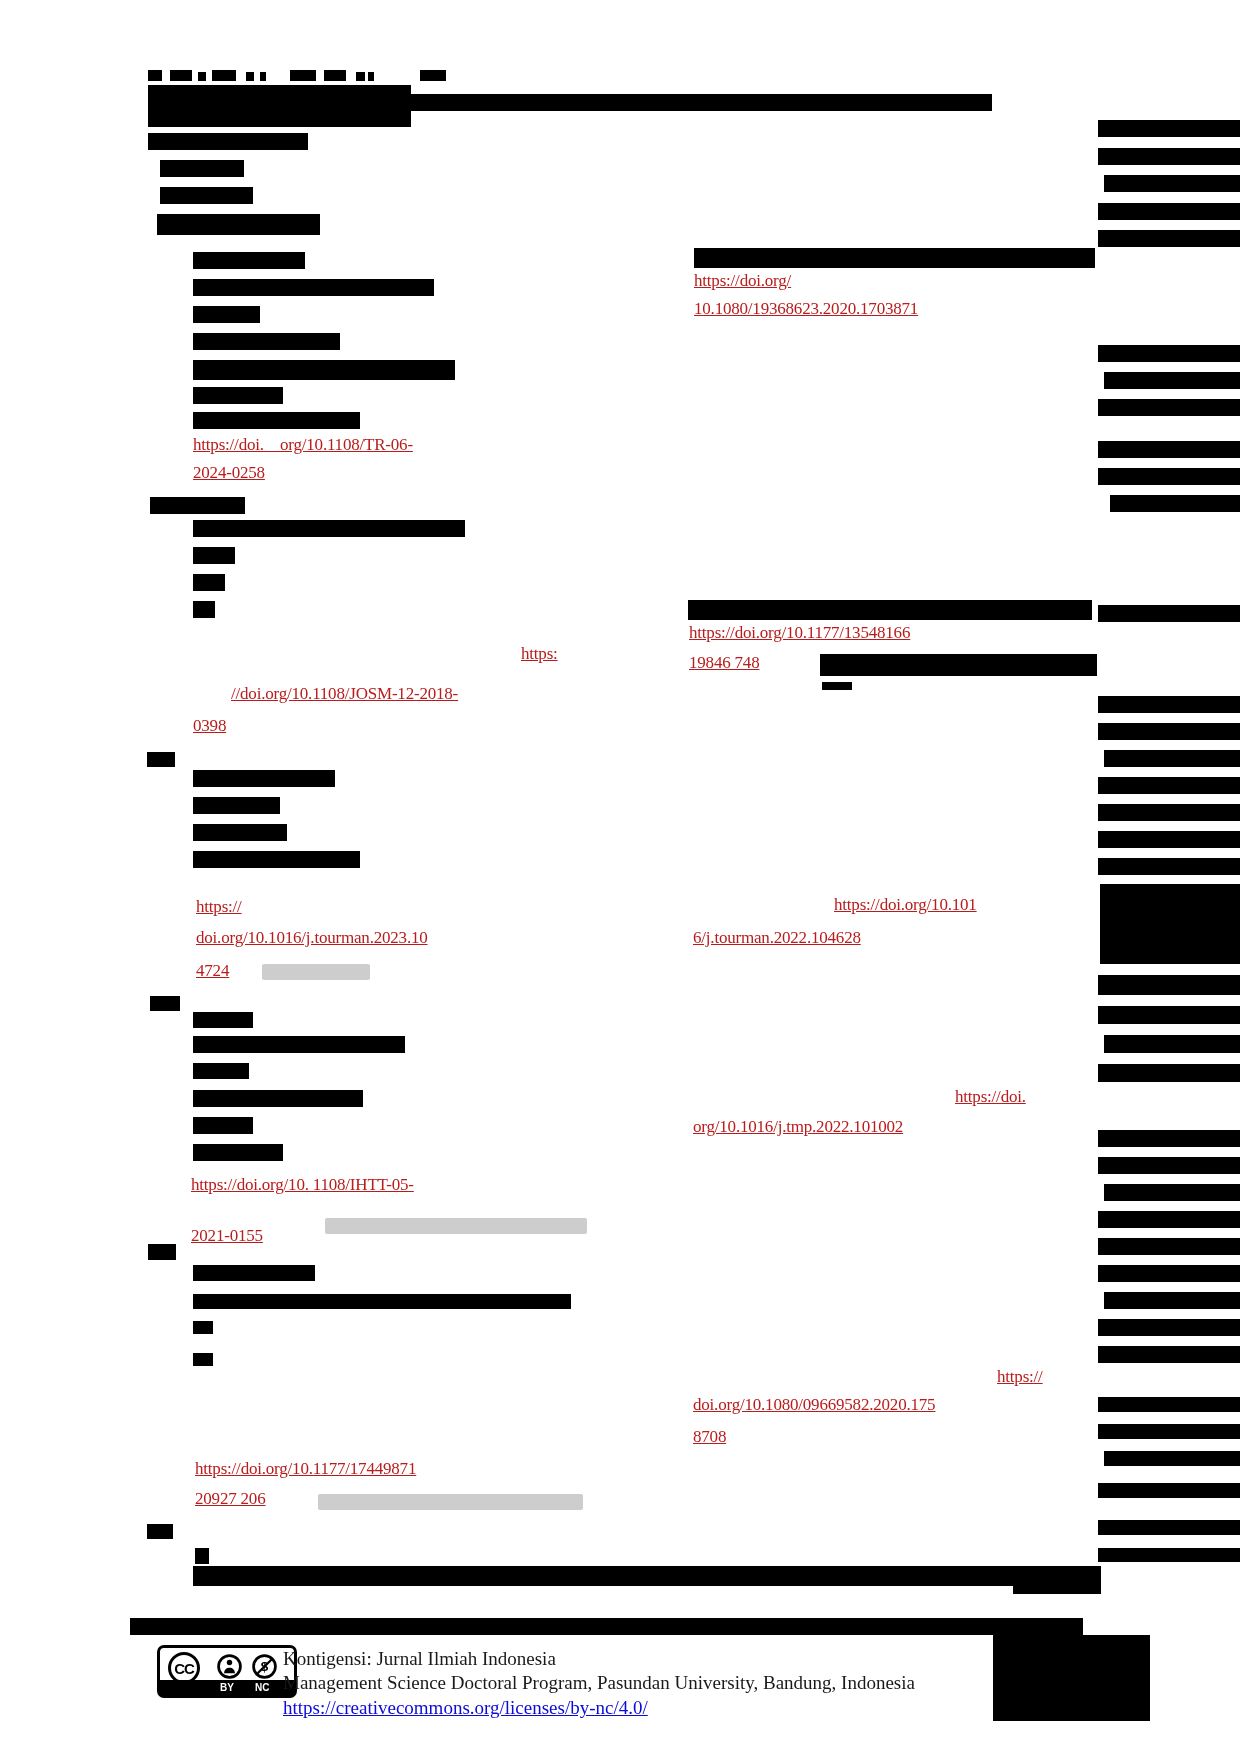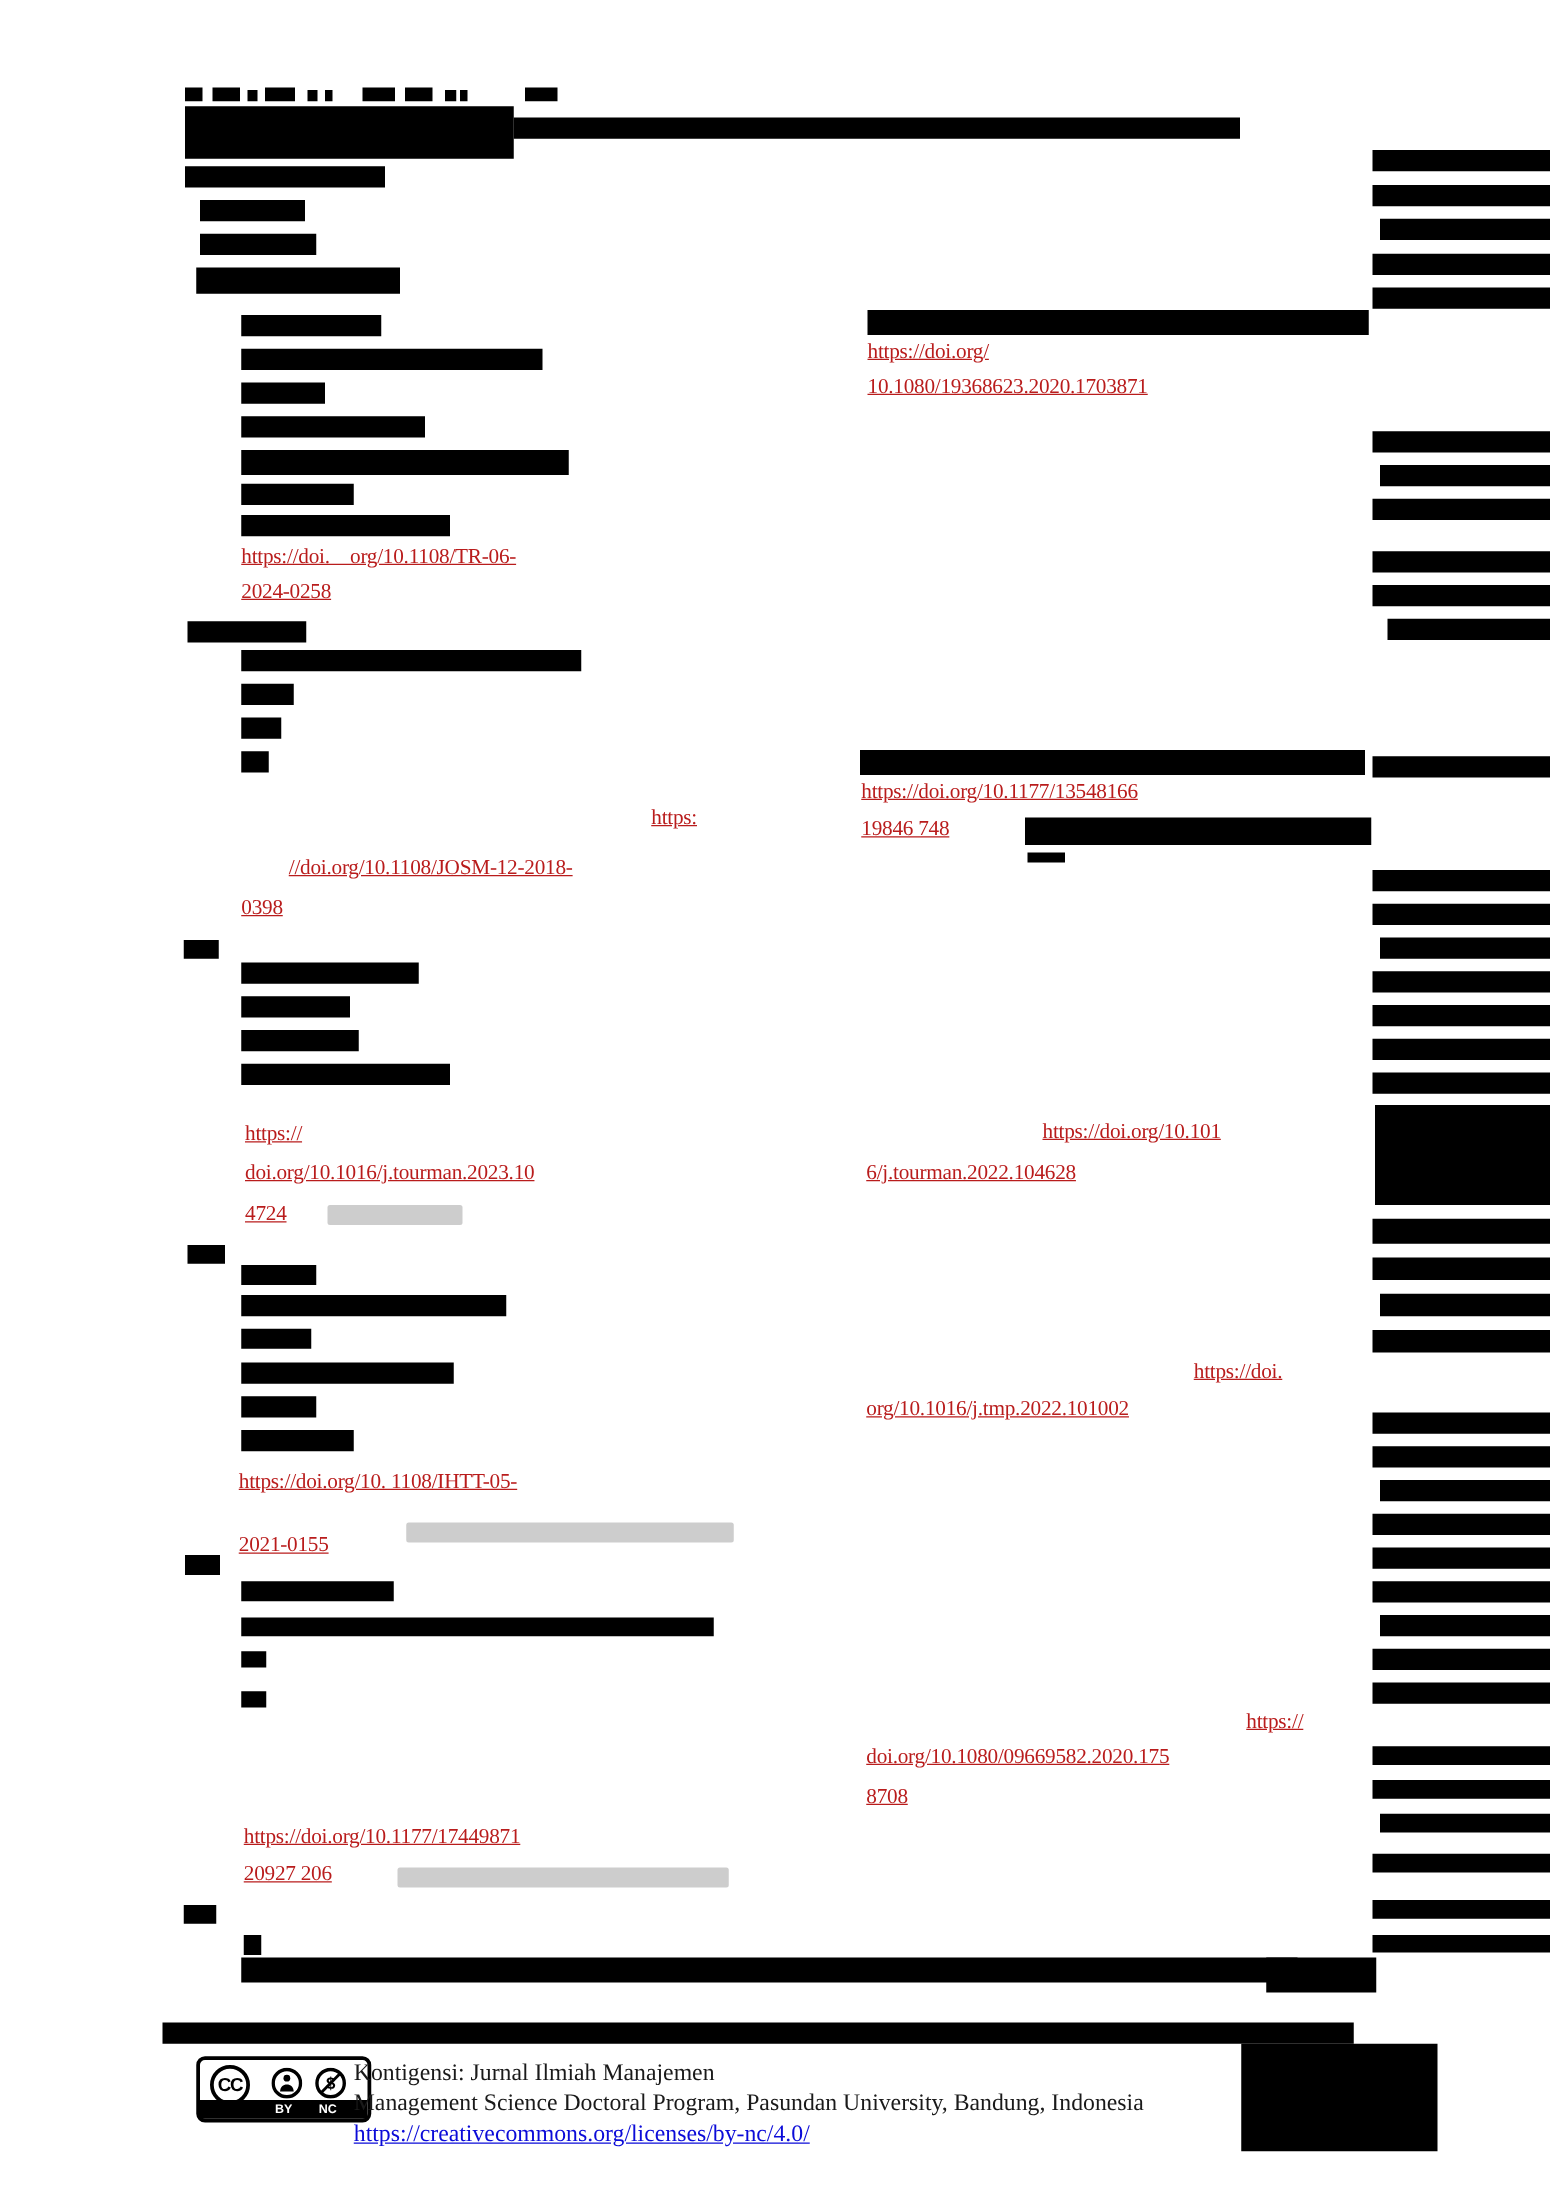--- a/index.html
+++ b/index.html
@@ -200,17 +200,17 @@
         <circle cx="12" cy="12" r="10.5" fill="none" stroke="#000" stroke-width="2.6"></circle>
         <text x="12" y="16.5" text-anchor="middle" font-size="13" font-weight="bold" font-family="Liberation Sans, sans-serif" fill="#000">$</text>
         <line x1="4.5" y1="19.5" x2="19.5" y2="4.5" stroke="#000" stroke-width="2.2"></line>
       </svg>
     </span>
     <div class="strip"></div>
     <span class="strip-label label-by">BY</span>
     <span class="strip-label label-nc">NC</span>
   </div>
 
-  <div class="footer-text" style="left:283px;top:1648px;">Kontigensi: Jurnal Ilmiah Manajemen</div>
+  <div class="footer-text" style="left:283px;top:1648px;">Kontigensi: Jurnal Ilmiah Indonesia</div>
   <div class="footer-text" style="left:283px;top:1672px;">Management Science Doctoral Program, Pasundan University, Bandung, Indonesia</div>
   <a class="footer-link" style="left:283px;top:1697px;">https://creativecommons.org/licenses/by-nc/4.0/</a>
 
 </div>
 
 </body></html>

